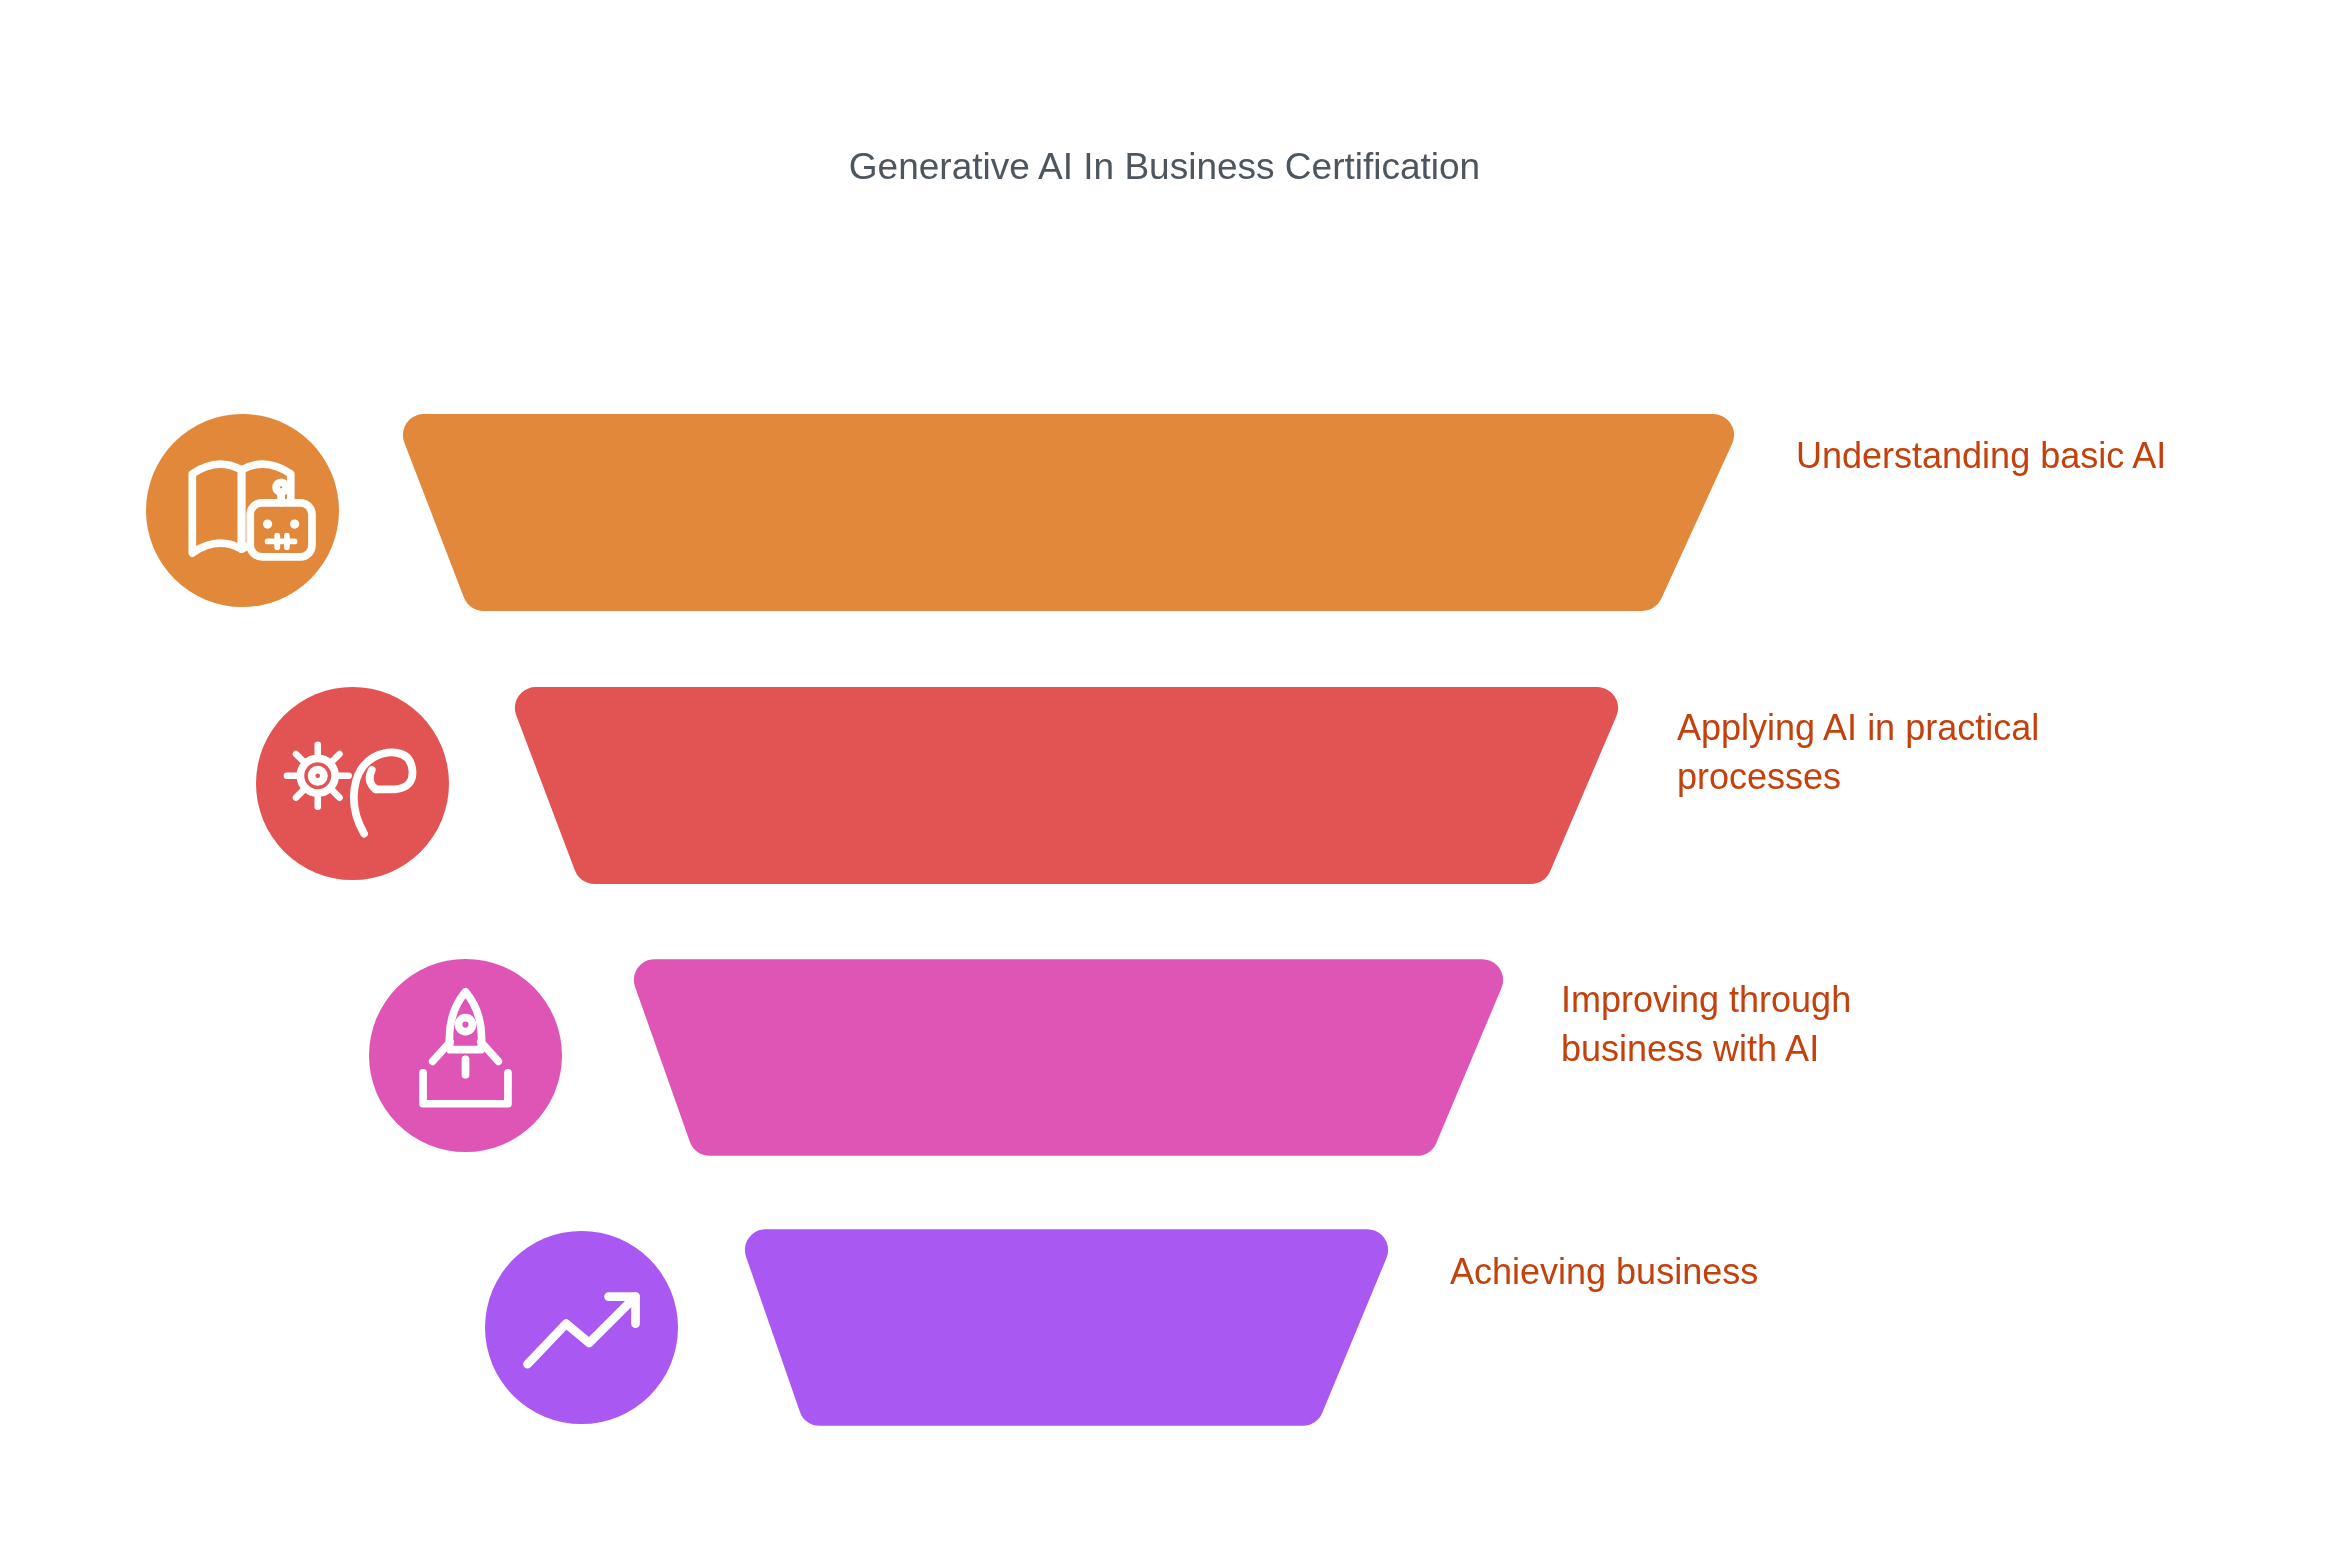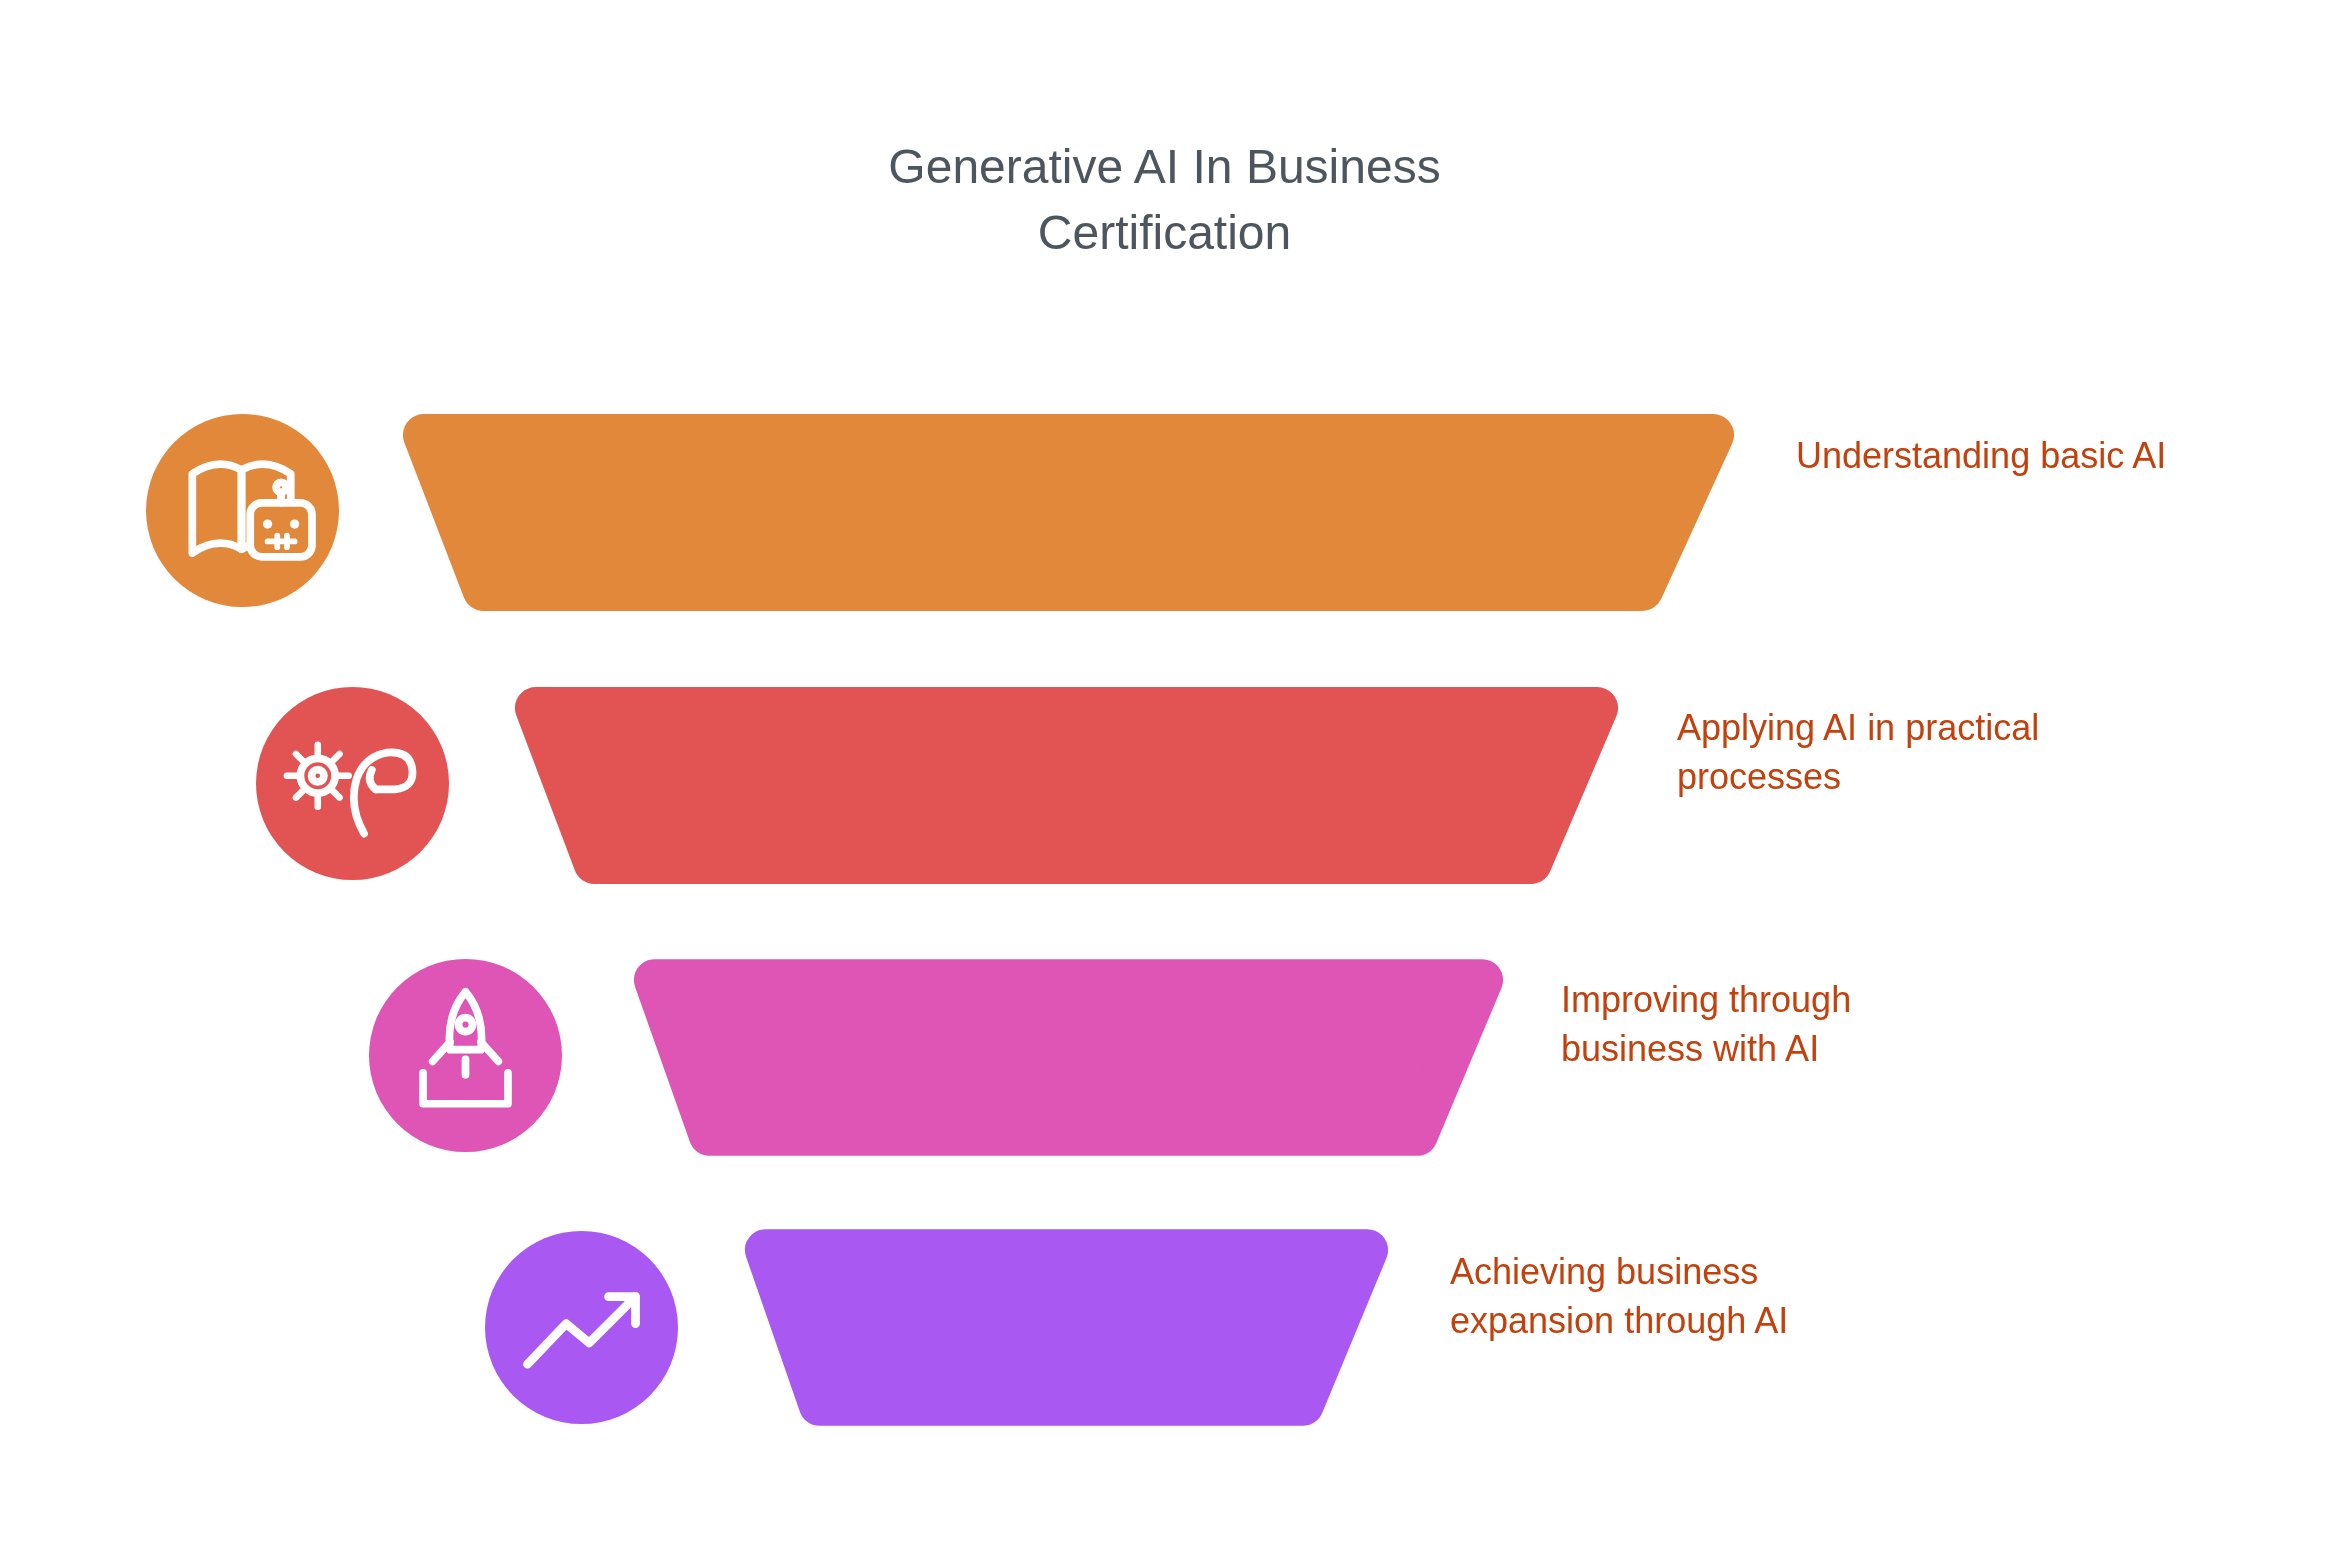--- a/index.html
+++ b/index.html
@@ -8,21 +8,21 @@
     width:2331px;height:1567px;
     background:#ffffff;
     font-family:"Liberation Sans", sans-serif;
     overflow:hidden;
   }
   .title{
     position:absolute;
     left:800px;top:134px;width:729px;
     margin:0;
     text-align:center;
-    font-size:48px;
+    font-size:37px;
     font-weight:400;
     line-height:66px;
     color:#4d555e;
   }
   .band{position:absolute;display:block;}
   .badge{position:absolute;display:block;}
   .label{
     position:absolute;
     font-size:36px;
     line-height:49px;
@@ -123,17 +123,16 @@
   <svg class="badge" style="left:485px;top:1231px" width="193" height="193" viewBox="0 0 100 100">
     <circle cx="50" cy="50" r="50" fill="#A958F2"></circle>
     <g fill="none" stroke="#ffffff" stroke-width="4.5" stroke-linecap="round" stroke-linejoin="round">
       <path d="M22 69 L42 48 L54 58 L78 34"></path>
       <path d="M64 34 L78 34 L78 48"></path>
     </g>
   </svg>
 
   <div class="label" style="left:1450px;top:1247px">
     <span class="line">Achieving business</span>
-    <span class="line">expansion through AI</span>
   </div>
 
 </div>
 
 
 </body></html>

